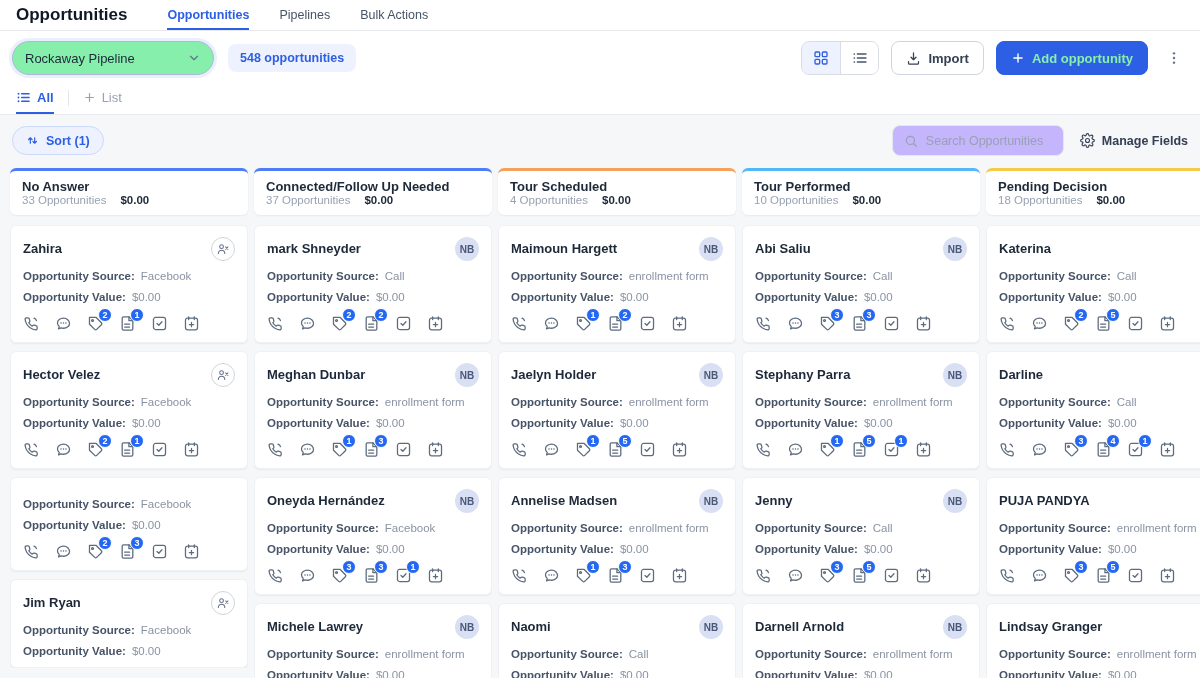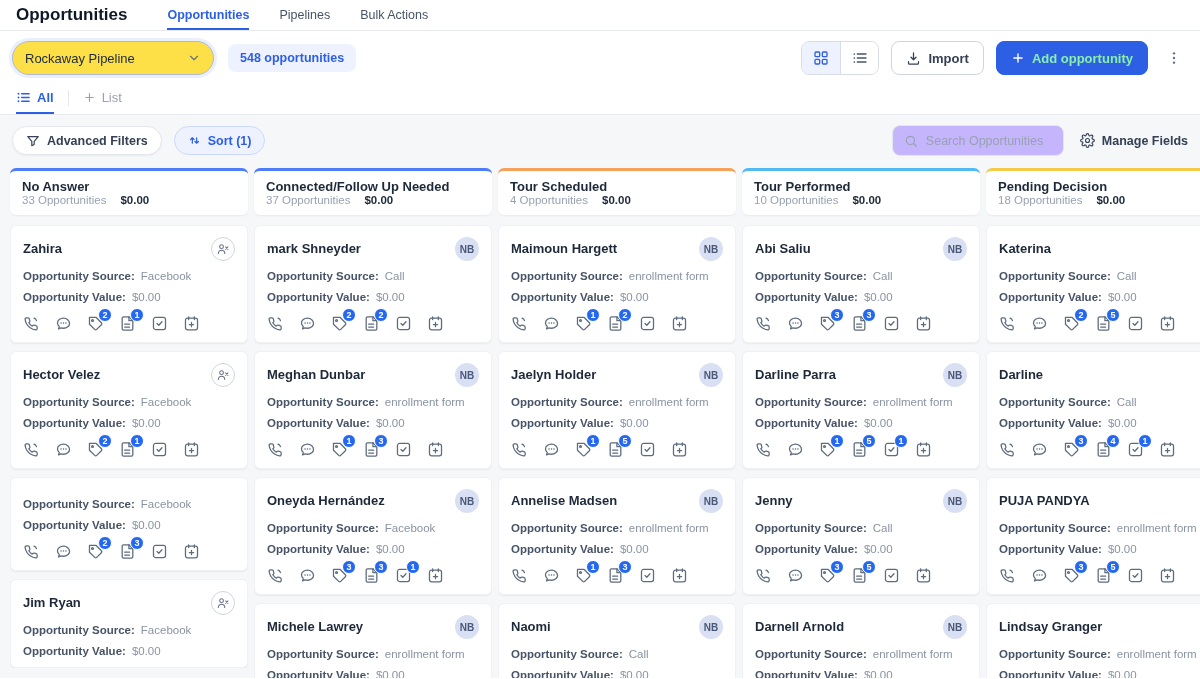--- a/index.html
+++ b/index.html
@@ -13,21 +13,21 @@
   .top-tabs { display:flex; margin-left:40px; gap:30px; }
   .top-tab { display:flex; align-items:center; font-size:12.5px; color:#475467;
     cursor:pointer; border-bottom:2px solid transparent; padding-top:2px; }
   .top-tab.active { color:#2c5fe3; font-weight:bold; border-bottom-color:#2c5fe3; }
 
   
   .toolbar { display:flex; align-items:center; justify-content:space-between;
     padding:10px 12px; background:#fff; }
   .toolbar-left { display:flex; align-items:center; gap:14px; }
   .pipeline-select { display:flex; align-items:center; justify-content:space-between;
-    width:202px; height:34px; padding:0 12px; background:#fde047;
+    width:202px; height:34px; padding:0 12px; background:#86efac;
     border:1px solid #aeb9d6; border-radius:17px; font-size:13px; color:#1d2939;
     box-shadow:0 0 0 3px rgba(44,95,227,.10); cursor:pointer; }
   .count-pill { background:#eef2fe; color:#2c5fe3; font-size:12.5px; font-weight:bold;
     padding:7px 12px; border-radius:8px; cursor:pointer; }
   .toolbar-right { display:flex; align-items:center; gap:12px; }
   .view-toggle { display:flex; border:1px solid #d7dce5; border-radius:8px; overflow:hidden; }
   .view-seg { width:38px; height:32px; display:flex; align-items:center; justify-content:center;
     background:#fff; cursor:pointer; color:#475467; }
   .view-seg.active { background:#eef2ff; color:#2c5fe3; }
   .view-seg + .view-seg { border-left:1px solid #d7dce5; }
@@ -185,28 +185,20 @@
           <path d="M12 5v14M5 12h14"></path>
         </svg>
     </span>
     <span>List</span>
   </div>
 </div>
 
 <div class="content">
   <div class="filter-row">
     <div class="filter-left">
-      <div class="pill pill-white">
-        <span>
-          <svg width="14" height="14" viewBox="0 0 24 24" fill="none" stroke="#344054" stroke-width="2" stroke-linejoin="round">
-              <path d="M3 4.5h18l-7 8v5.5l-4 2v-7.5z"></path>
-            </svg>
-        </span>
-        <span>Advanced Filters</span>
-      </div>
       <div class="pill pill-blue">
         <span>
           <svg width="13" height="13" viewBox="0 0 24 24" fill="none" stroke="#2c5fe3" stroke-width="2.2" stroke-linecap="round" stroke-linejoin="round">
               <path d="M8 17V7m0 0L4.8 10.2M8 7l3.2 3.2"></path>
               <path d="M16 7v10m0 0l3.2-3.2M16 17l-3.2-3.2"></path>
             </svg>
         </span>
         <span>Sort (1)</span>
       </div>
     </div>
@@ -890,21 +882,21 @@
                 <svg fill="none" stroke="currentColor" stroke-width="1.8" stroke-linecap="round" stroke-linejoin="round" viewBox="0 0 24 24">
                   <rect x="3.5" y="4.5" width="17" height="16.5" rx="3"></rect>
                   <path d="M8 2.5v4M16 2.5v4"></path>
                   <path d="M12 10.5v6M9 13.5h6"></path>
                 </svg>
               </span>
       </div>
     </div>
     <div class="kcard">
       <div class="kcard-top">
-        <div class="kcard-name">Darline Parra</div>
+        <div class="kcard-name">Stephany Parra</div>
         <span class="avatar initials">NB</span>
       </div>
       <div class="kcard-row">
         <span class="kcard-label">Opportunity Source:</span>
         <span class="kcard-val">enrollment form</span>
       </div>
       <div class="kcard-row">
         <span class="kcard-label">Opportunity Value:</span>
         <span class="kcard-val">$0.00</span>
       </div>

